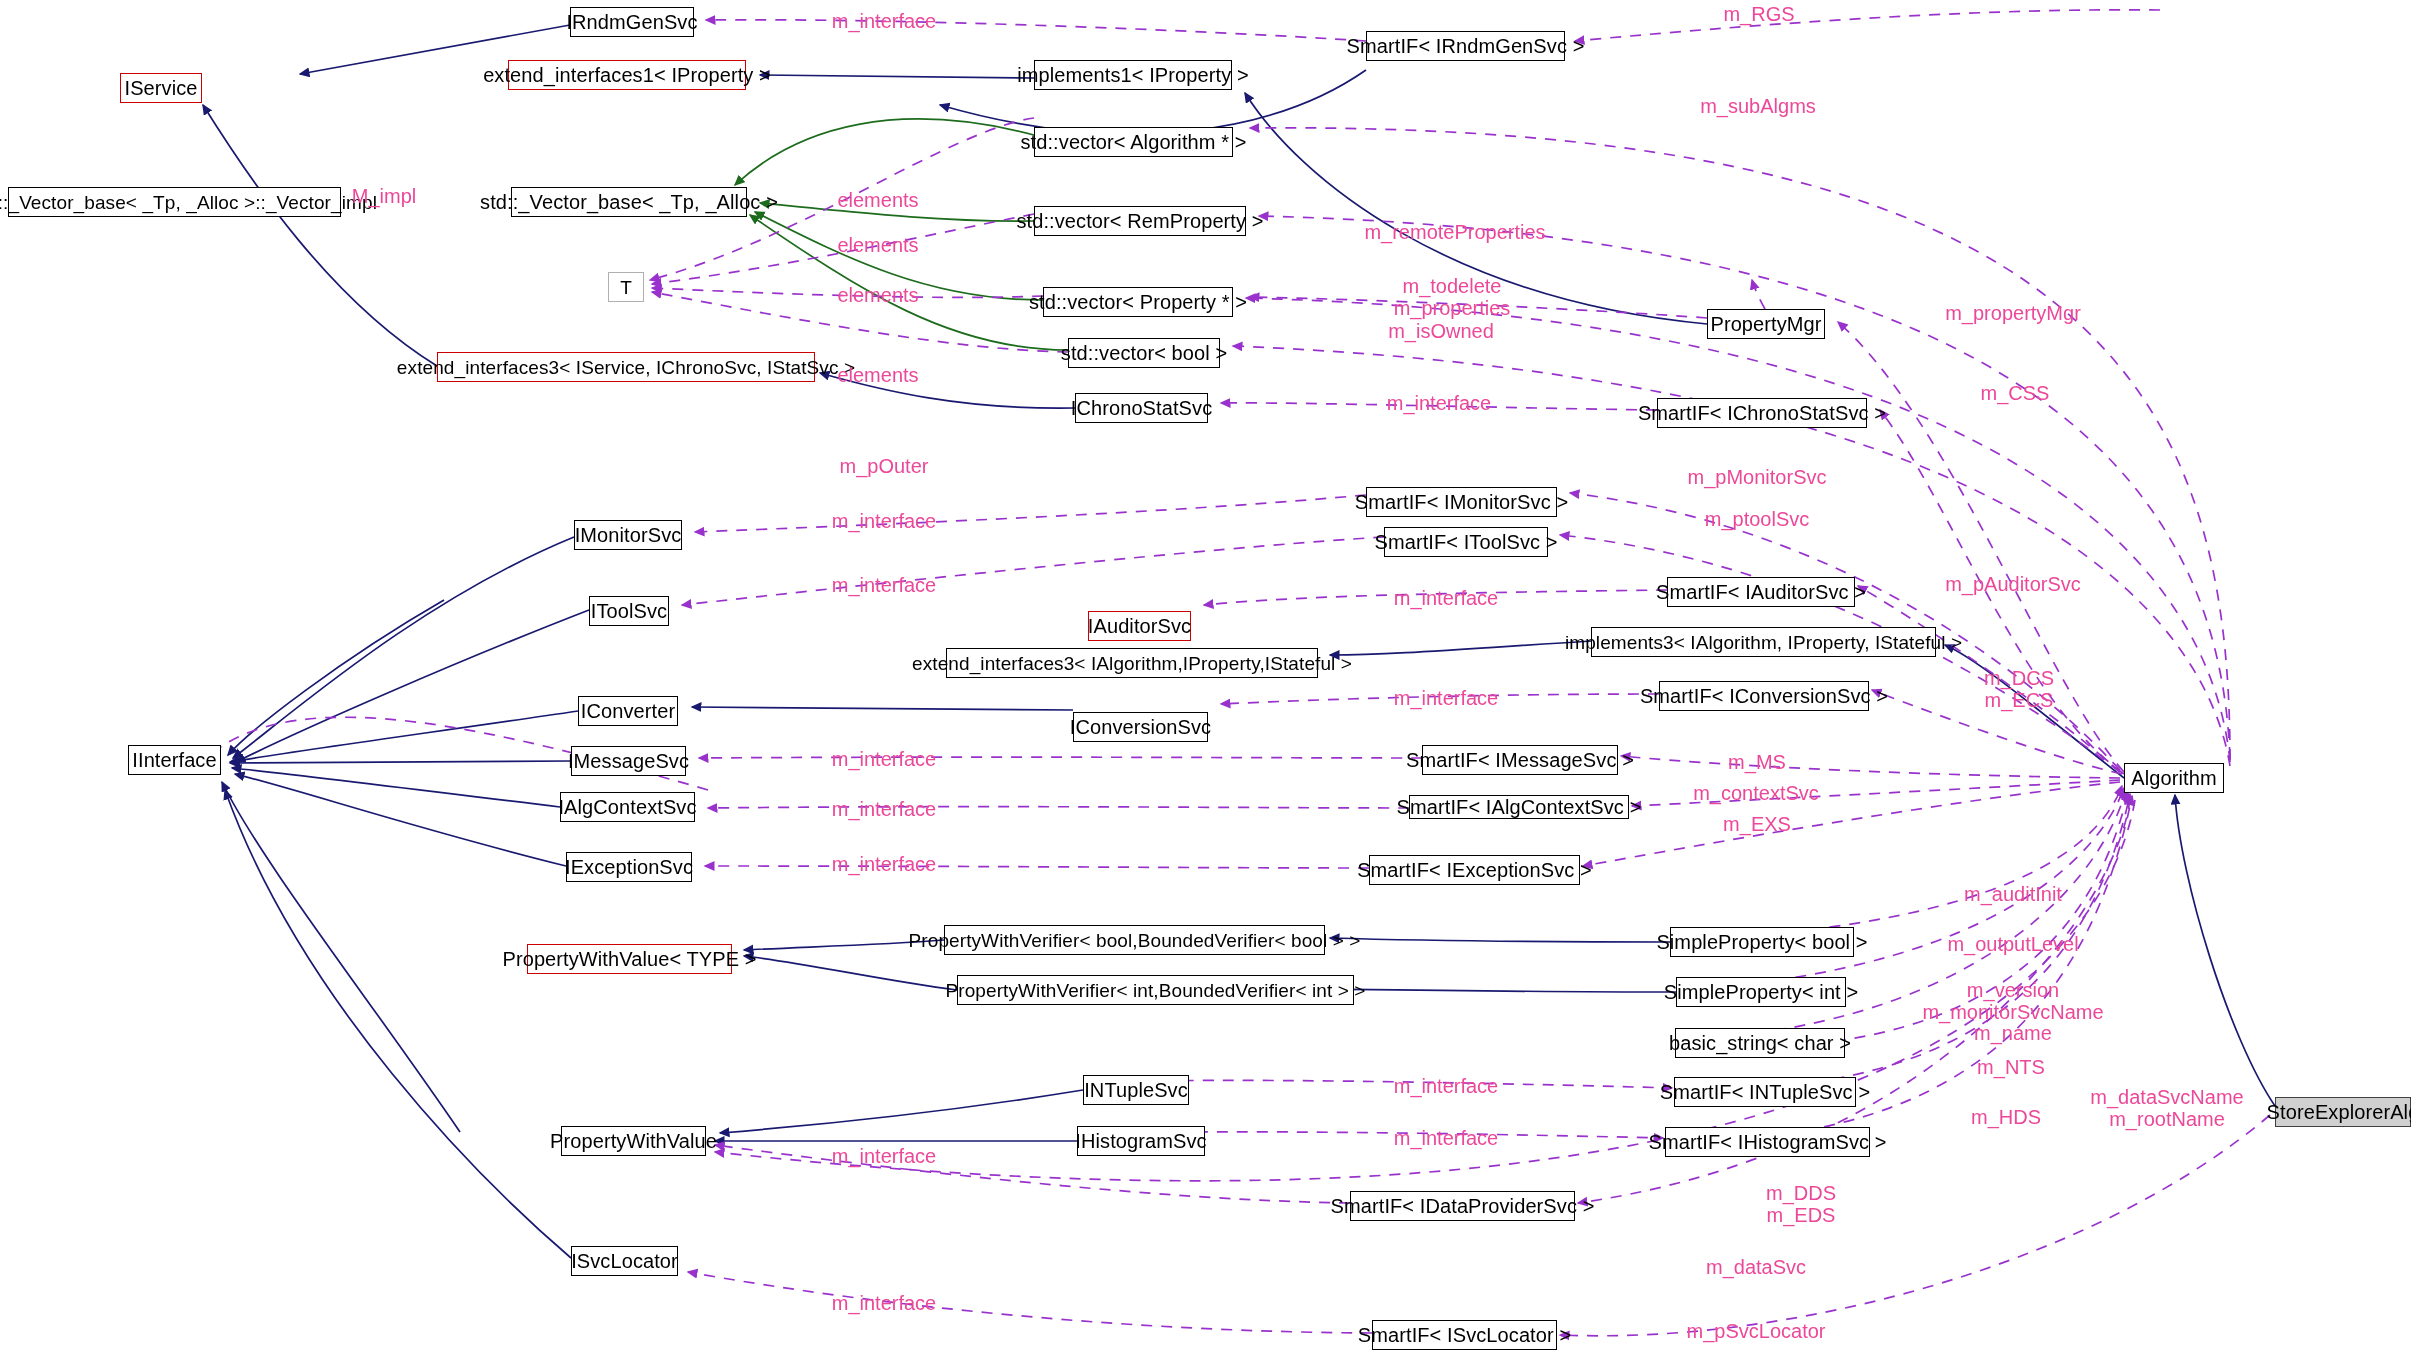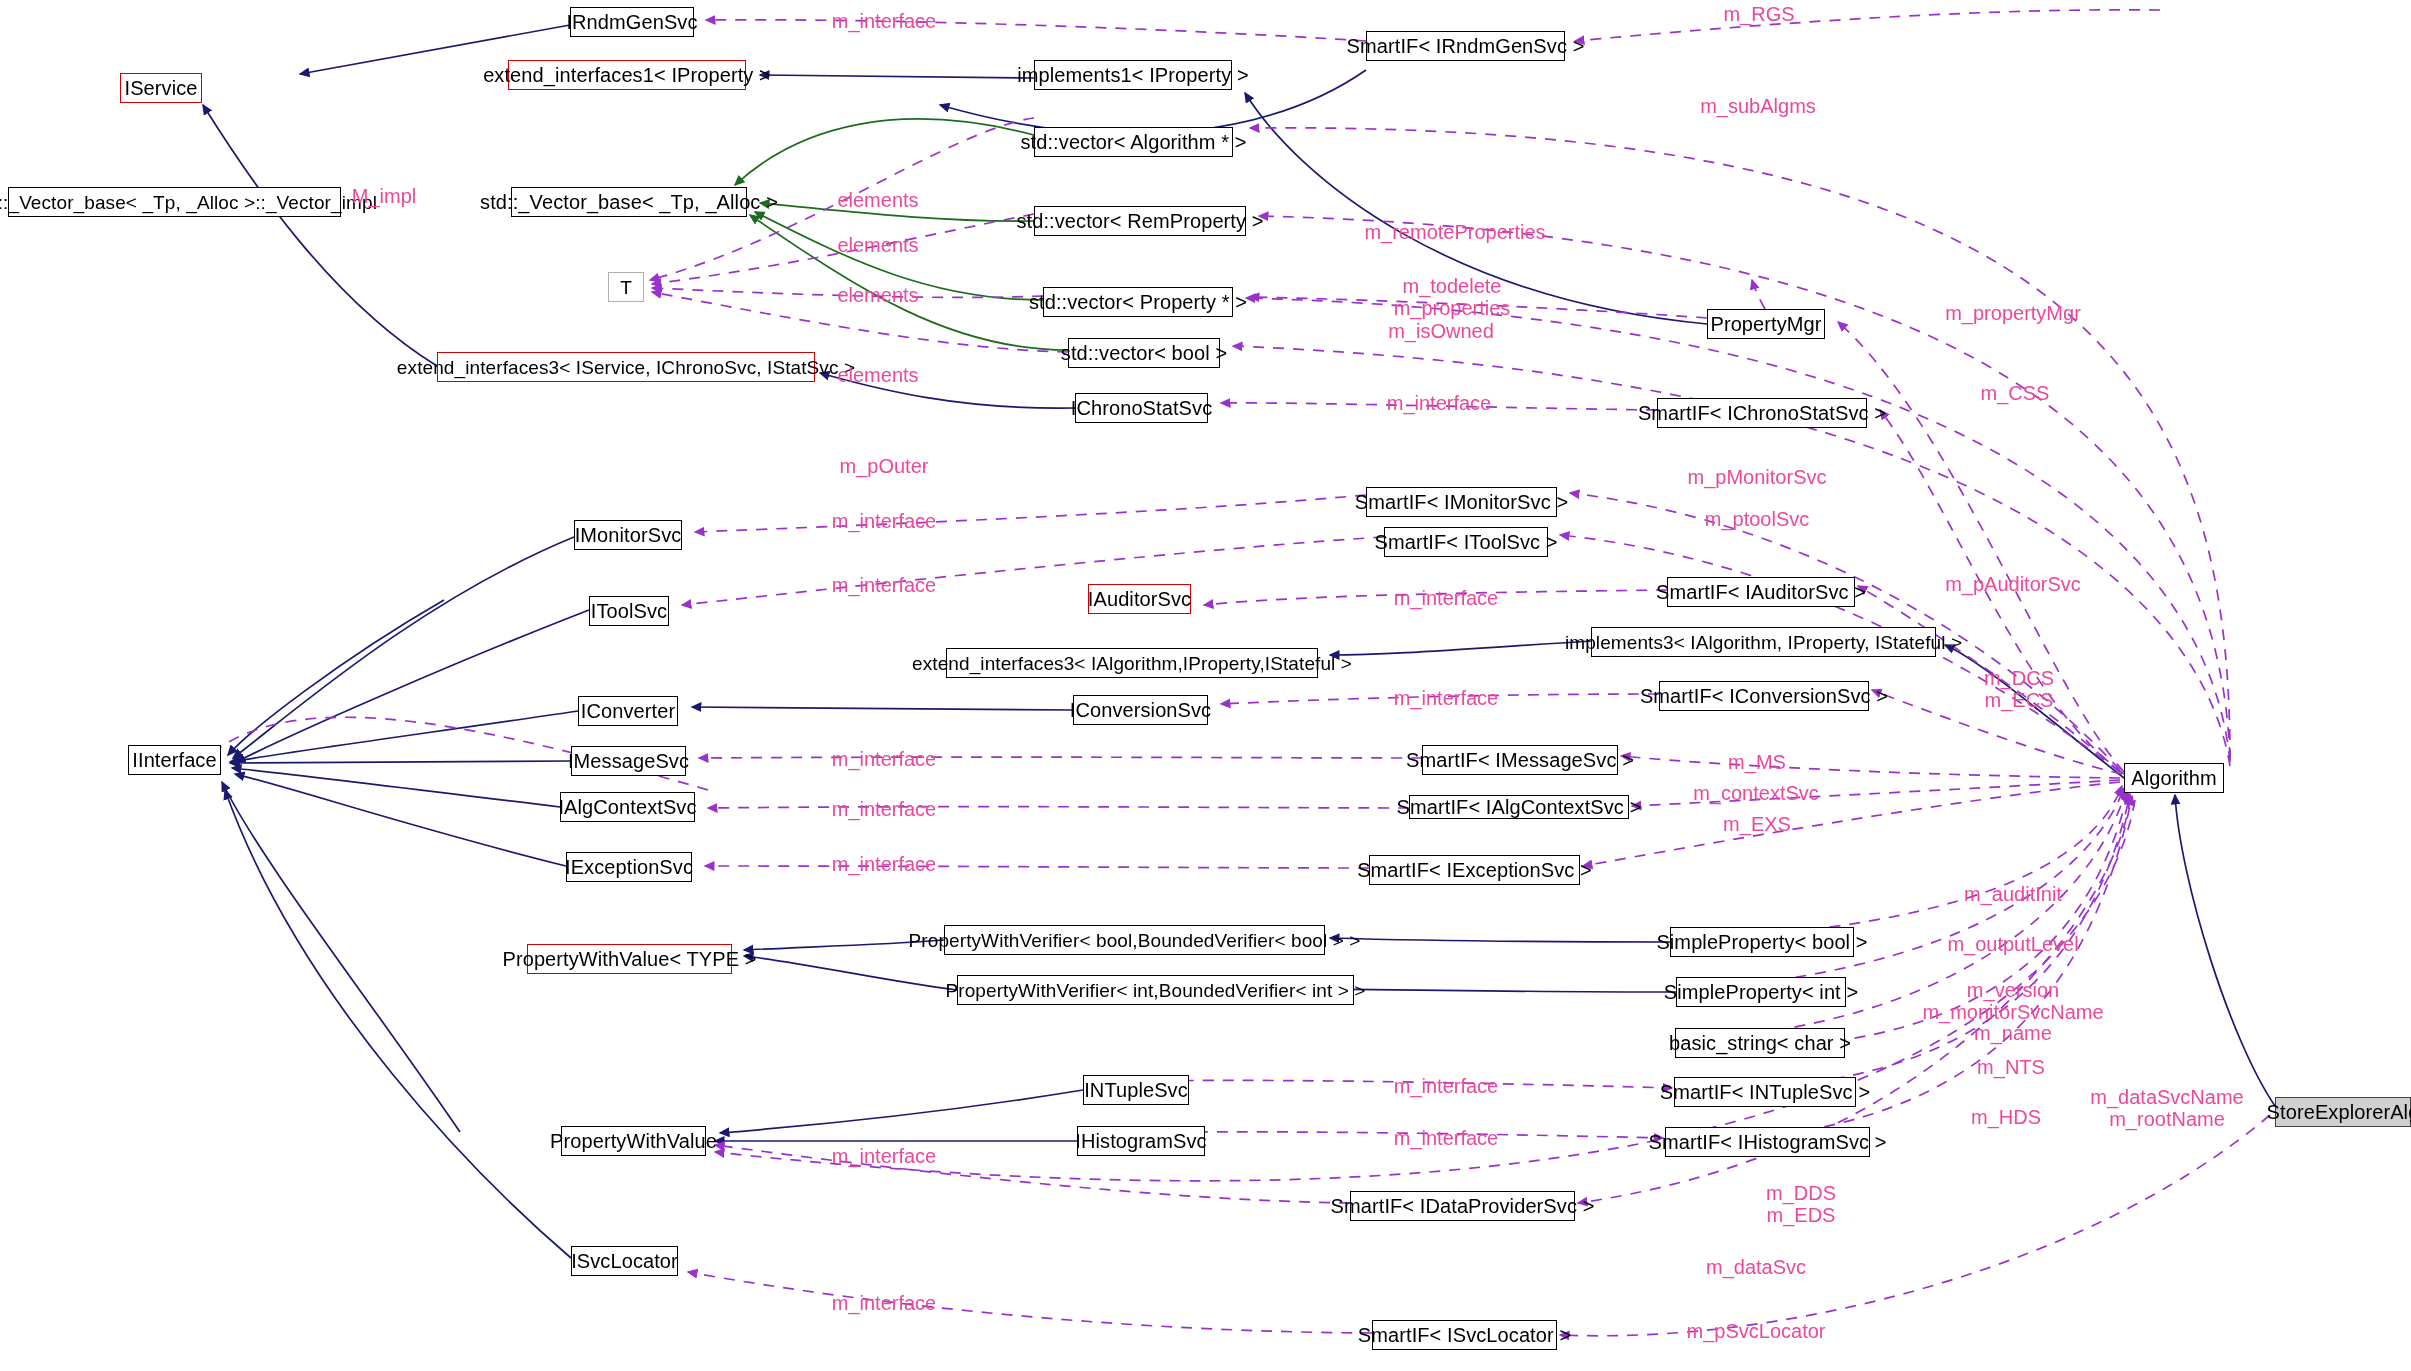--- a/index.html
+++ b/index.html
@@ -218,33 +218,33 @@
     </div>
   <div class="node" style="left:566px;top:852px;width:126px;height:30px;">
       <span>IExceptionSvc</span>
     </div>
   <div class="node" style="left:1366px;top:487px;width:191px;height:30px;">
       <span>SmartIF&lt; IMonitorSvc &gt;</span>
     </div>
   <div class="node" style="left:1384px;top:527px;width:164px;height:30px;">
       <span>SmartIF&lt; IToolSvc &gt;</span>
     </div>
-  <div class="node red" style="left:1088px;top:584px;width:103px;height:30px;">
+  <div class="node red" style="left:1088px;top:611px;width:103px;height:30px;">
       <span>IAuditorSvc</span>
     </div>
   <div class="node" style="left:1667px;top:577px;width:188px;height:30px;">
       <span>SmartIF&lt; IAuditorSvc &gt;</span>
     </div>
   <div class="node" style="left:1591px;top:627px;width:345px;height:30px;font-size:19px;">
       <span>implements3&lt; IAlgorithm, IProperty, IStateful &gt;</span>
     </div>
   <div class="node" style="left:946px;top:648px;width:372px;height:30px;font-size:19px;">
       <span>extend_interfaces3&lt; IAlgorithm,IProperty,IStateful &gt;</span>
     </div>
-  <div class="node" style="left:1073px;top:695px;width:135px;height:30px;">
+  <div class="node" style="left:1073px;top:712px;width:135px;height:30px;">
       <span>IConversionSvc</span>
     </div>
   <div class="node" style="left:1659px;top:681px;width:210px;height:30px;">
       <span>SmartIF&lt; IConversionSvc &gt;</span>
     </div>
   <div class="node" style="left:1422px;top:745px;width:196px;height:30px;">
       <span>SmartIF&lt; IMessageSvc &gt;</span>
     </div>
   <div class="node" style="left:1409px;top:795px;width:220px;height:24px;">
       <span>SmartIF&lt; IAlgContextSvc &gt;</span>

